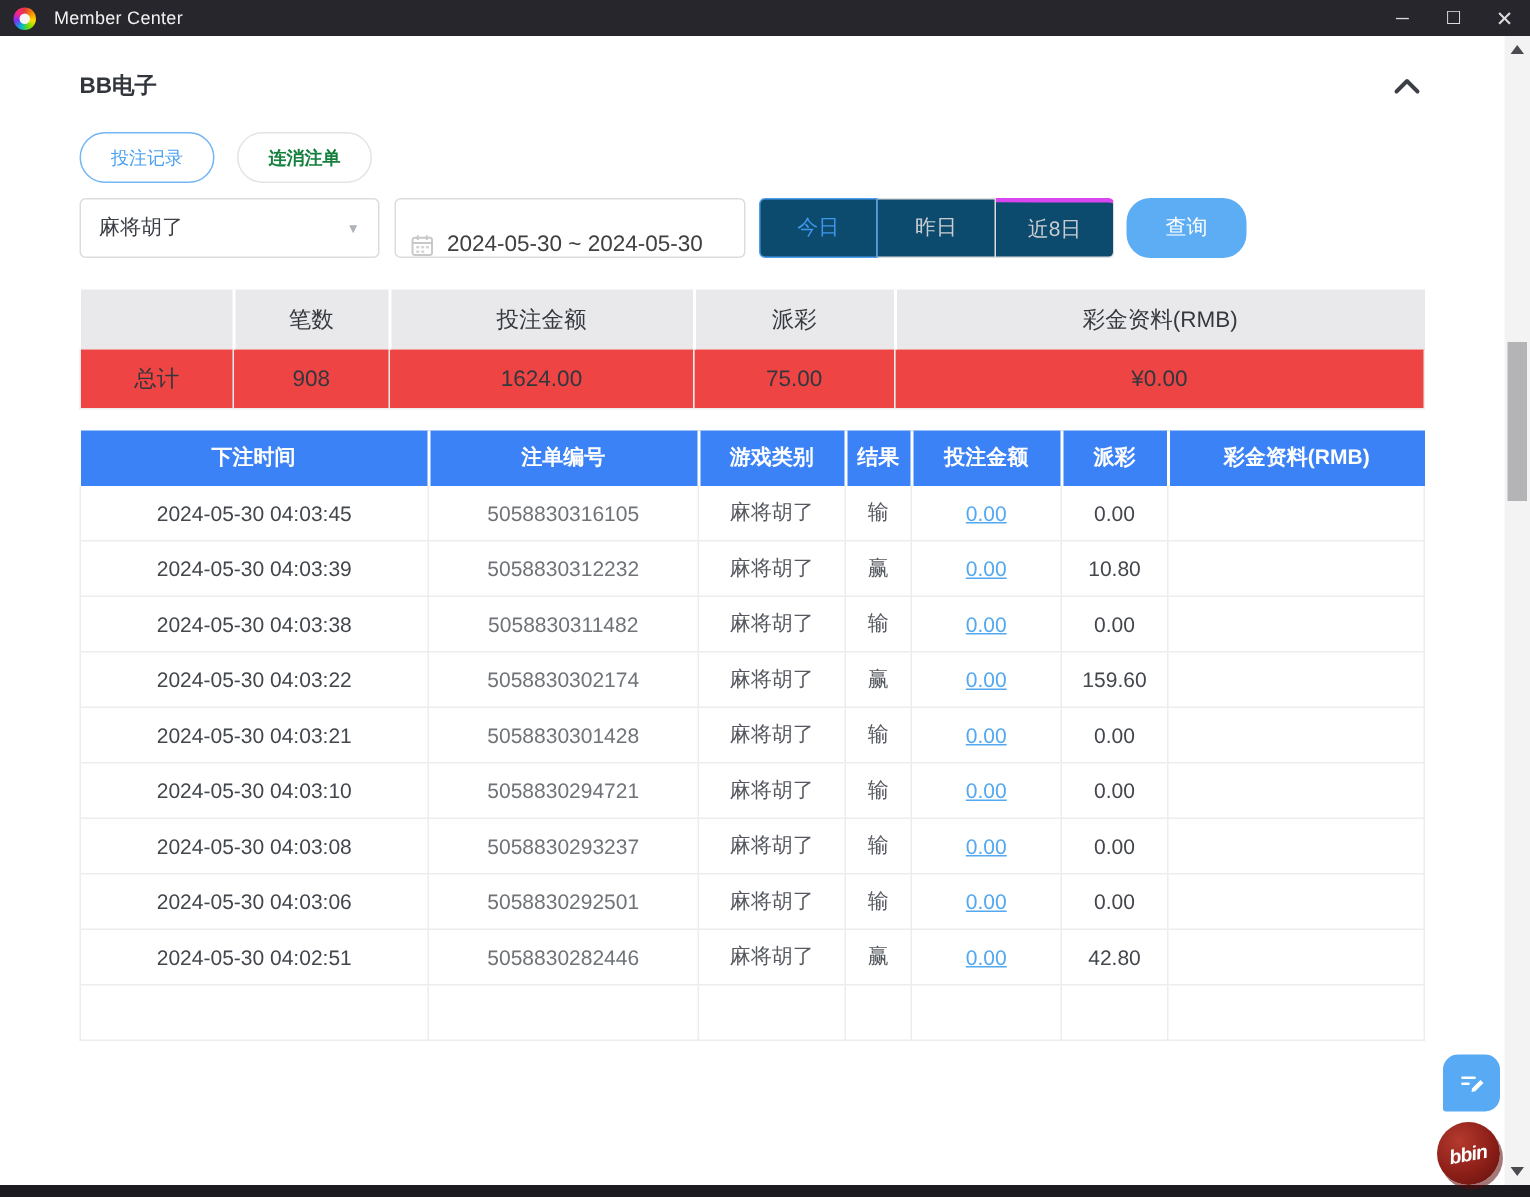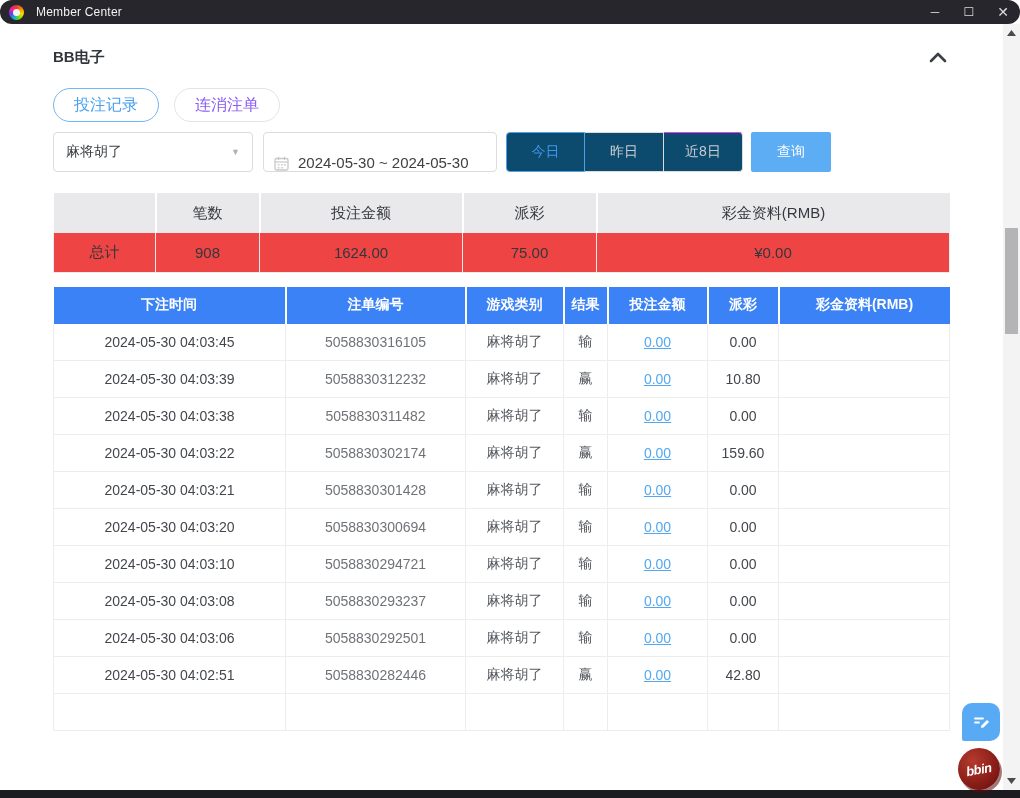--- a/index.html
+++ b/index.html
@@ -1,20 +1,20 @@
 <!DOCTYPE html>
 <html><head>
 <meta charset="utf-8">
 <style>
   * { margin:0; padding:0; box-sizing:border-box; }
   html,body { width:1020px; height:798px; overflow:hidden; }
   body { font-family:"Liberation Sans","DejaVu Sans",sans-serif; background:#fff; position:relative; }
 
   
-  .titlebar { position:absolute; top:0; left:0; width:1020px; height:24px; background:#26262c; display:flex; align-items:center; z-index:30;border-radius:12px; }
+  .titlebar { position:absolute; top:0; left:0; width:1020px; height:24px; background:#26262c; display:flex; align-items:center; z-index:30; }
   .app-icon { width:15px; height:15px; border-radius:50%; margin-left:9px;
     background:conic-gradient(#e5383b,#f48c06,#ffdd00,#70e000,#00b4d8,#7b2ff7,#f72585,#e5383b); position:relative; }
   .app-icon::after { content:""; position:absolute; left:4px; top:4px; width:7px; height:7px; border-radius:50%; background:#f5f5f5; }
   .win-title { color:#f2f2f2; font-size:12px; margin-left:12px; letter-spacing:.2px; }
   .win-controls { margin-left:auto; display:flex; align-items:center; height:100%; }
   .win-btn { width:34px; height:24px; color:#dcdcdc; font-size:12px; display:flex; align-items:center; justify-content:center; cursor:default; }
   .win-btn.close { font-size:14px; }
 
   
   .scrollbar { position:absolute; top:24px; right:0; width:17px; height:766px; background:#f3f3f4; z-index:25; }
@@ -27,35 +27,35 @@
   .bottombar { position:absolute; left:0; bottom:0; width:1020px; height:8px; background:#1b1b20; z-index:28; }
 
   
   .content { position:absolute; top:24px; left:0; right:17px; bottom:8px; background:#fff; padding:24px 0 0 53px; overflow:hidden; }
 
   .panel-header { width:896px; display:flex; align-items:center; justify-content:space-between; }
   .panel-title { font-size:15px; font-weight:bold; color:#32363c; }
   .collapse-btn { width:22px; height:18px; display:flex; align-items:center; justify-content:center; cursor:pointer; }
 
   .tabs { margin-top:21px; display:flex; gap:15px; }
-  .tab-pill { height:24px; padding:16px 20px; display:flex; align-items:center; justify-content:center; font-size:16px; border-radius:18px; background:#fff; cursor:pointer; }
+  .tab-pill { height:24px; padding:16px 20px; display:flex; align-items:center; justify-content:center; font-size:12px; border-radius:18px; background:#fff; cursor:pointer; }
   .tab-pill.active { border:1px solid #74b6f3; color:#4ba0f0; }
-  .tab-pill.inactive { border:1px solid #e4e4e4; color:#8b5cf6; }
+  .tab-pill.inactive { border:1px solid #e4e4e4; color:#15803d;font-weight:bold; }
 
   .filters { margin-top:10px; display:flex; align-items:center; }
   .select-box { width:200px; height:40px; border:1px solid #dcdcdc; border-radius:4px; display:flex; align-items:center; padding:0 12px; font-size:14px; color:#3b3f45; cursor:pointer; }
   .select-caret { margin-left:auto; color:#aeb2b8; font-size:9px; }
   .date-box { width:234px; height:40px; border:1px solid #dcdcdc; border-radius:4px; display:flex; align-items:flex-end; padding:0 10px; margin-left:10px; font-size:15px; color:#404040; cursor:pointer; }
   .cal-icon { margin-right:9px; display:flex; }
   .quick-group { display:flex; margin-left:9px; height:40px; }
   .qbtn { width:79px; height:40px; display:flex; align-items:center; justify-content:center; font-size:14px; background:#0c4a6e; cursor:pointer; }
   .qbtn.active { border:1px solid #4f9fed; color:#3f97ea; border-radius:4px 0 0 4px; }
   .qbtn.mid { border-top:1px solid #dcdcdc; border-bottom:1px solid #dcdcdc; border-right:1px solid #dcdcdc; color:#c9cdd1; }
-  .qbtn.last { border-top:1px solid #d946ef; border-bottom:1px solid #dcdcdc; border-right:1px solid #dcdcdc; color:#c9cdd1; border-radius:0 4px 4px 0; }
-  .search-btn { width:80px; height:40px; margin-left:8px; background:#5cadf3; color:#fff; font-size:14px; border:none; border-radius:2px; display:flex; align-items:center; justify-content:center; cursor:pointer; }
+  .qbtn.last { border-top:3px solid #d946ef; border-bottom:1px solid #dcdcdc; border-right:1px solid #dcdcdc; color:#c9cdd1; border-radius:0 4px 4px 0; }
+  .search-btn { width:80px; height:40px; margin-left:8px; background:#5cadf3; color:#fff; font-size:14px; border:none; border-radius:16px; display:flex; align-items:center; justify-content:center; cursor:pointer; }
 
   
   table { border-collapse:collapse; table-layout:fixed; }
   .summary-table { width:896px; margin-top:21px; }
   .summary-table th { height:40px; background:#e9e9eb; font-weight:normal; font-size:15px; color:#35393f; text-align:center; border-right:2px solid #fff; }
   .summary-table th:last-child { border-right:none; }
   .summary-table td { height:39px; font-size:15px; color:#33373d; text-align:center; background:#ef4444; border:1px solid #ececec; border-top:none; }
 
   
   .main-table { width:896px; margin-top:14px; }
@@ -220,29 +220,20 @@
         <tr data-name="table-row">
           <td data-name="bet-time">2024-05-30 04:03:21</td>
           <td data-name="order-number">5058830301428</td>
           <td data-name="game-category">麻将胡了</td>
           <td data-name="result">输</td>
           <td data-name="bet-amount"><a class="amt-link" data-name="bet-amount-link">0.00</a></td>
           <td data-name="payout">0.00</td>
           <td data-name="jackpot-info"></td>
         </tr>
         <tr data-name="table-row">
-          <td data-name="bet-time">2024-05-30 04:03:20</td>
-          <td data-name="order-number">5058830300694</td>
-          <td data-name="game-category">麻将胡了</td>
-          <td data-name="result">输</td>
-          <td data-name="bet-amount"><a class="amt-link" data-name="bet-amount-link">0.00</a></td>
-          <td data-name="payout">0.00</td>
-          <td data-name="jackpot-info"></td>
-        </tr>
-        <tr data-name="table-row">
           <td data-name="bet-time">2024-05-30 04:03:10</td>
           <td data-name="order-number">5058830294721</td>
           <td data-name="game-category">麻将胡了</td>
           <td data-name="result">输</td>
           <td data-name="bet-amount"><a class="amt-link" data-name="bet-amount-link">0.00</a></td>
           <td data-name="payout">0.00</td>
           <td data-name="jackpot-info"></td>
         </tr>
         <tr data-name="table-row">
           <td data-name="bet-time">2024-05-30 04:03:08</td>

